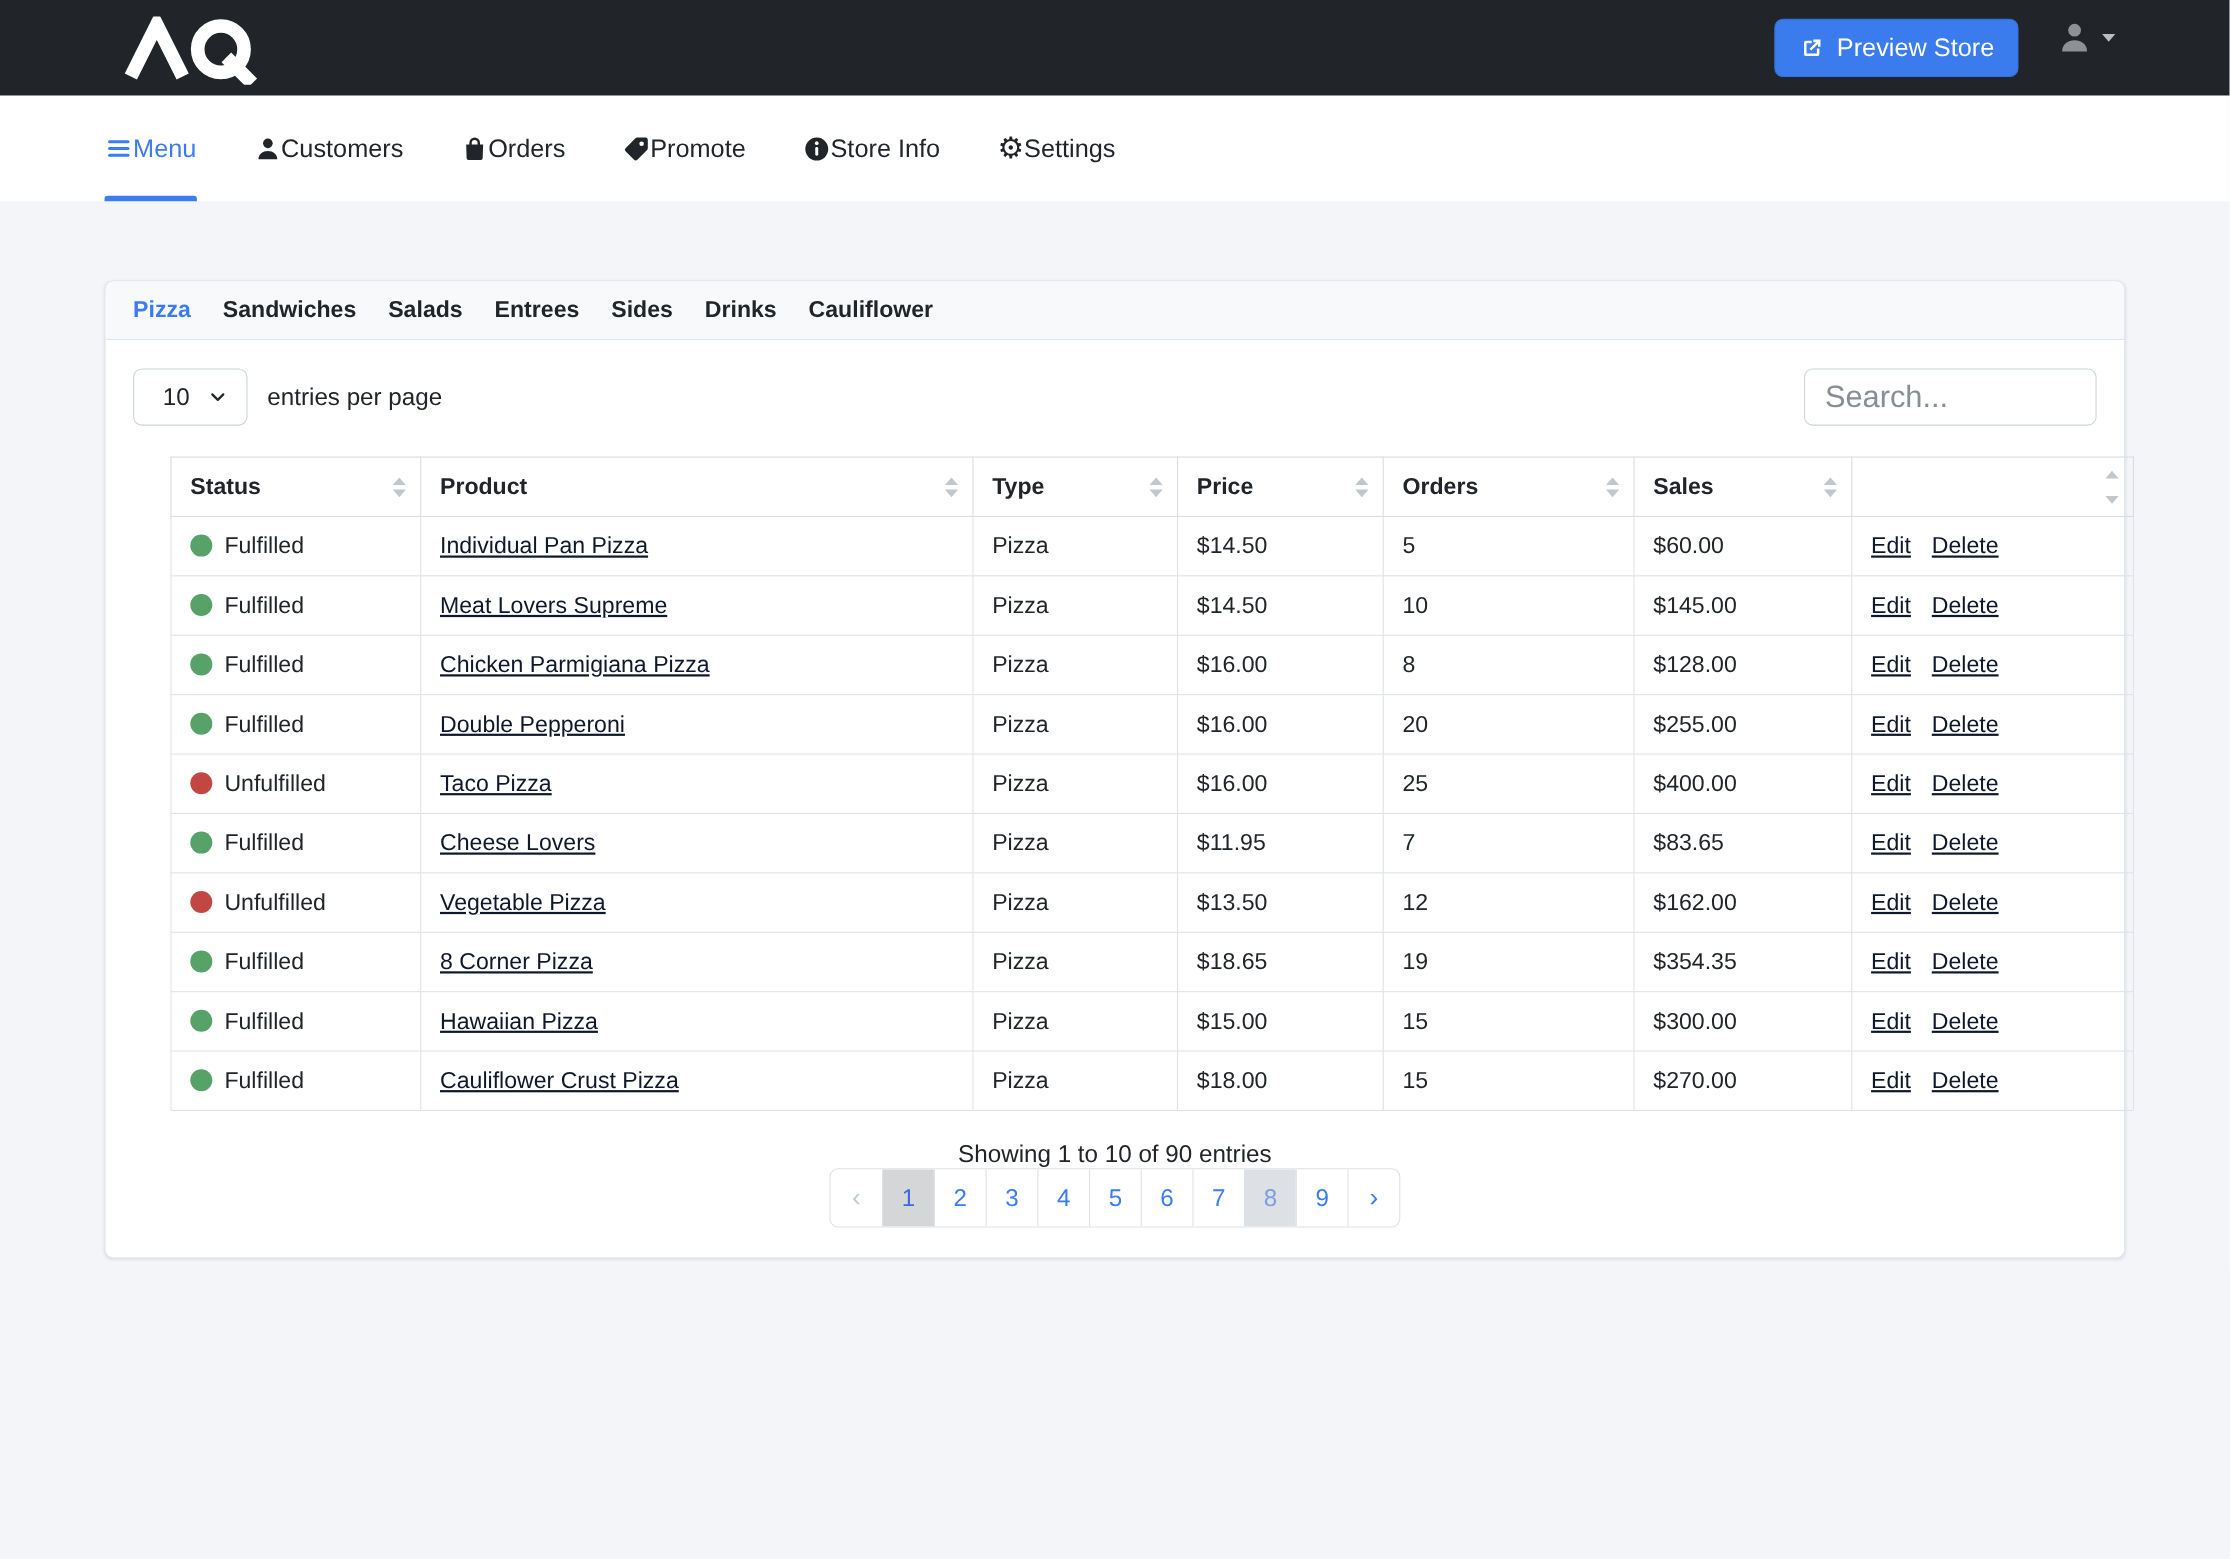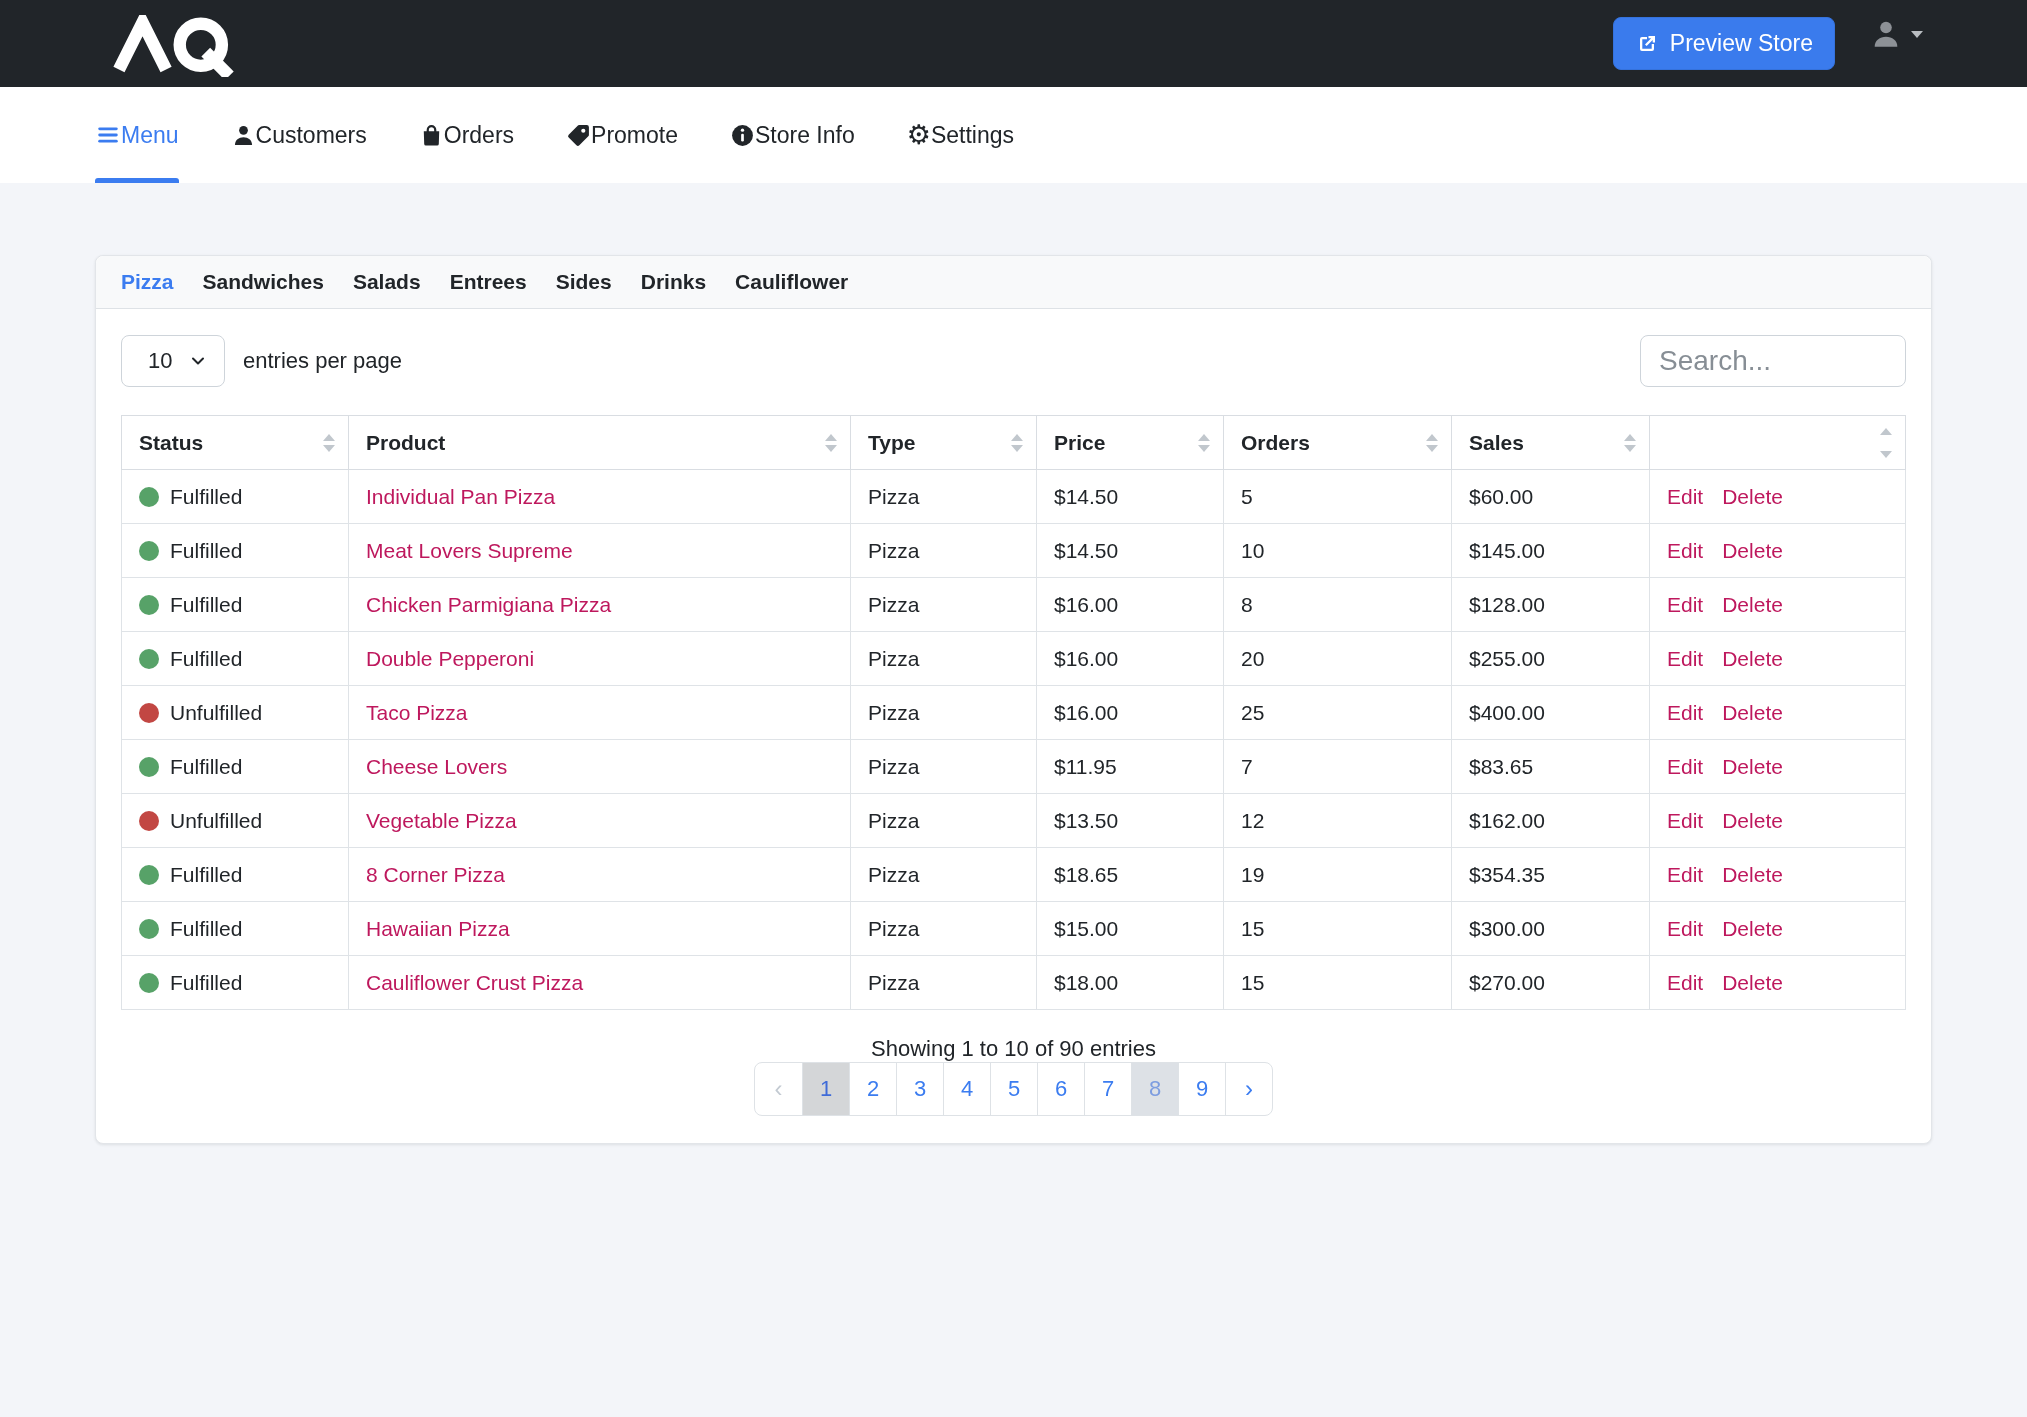--- a/index.html
+++ b/index.html
@@ -112,21 +112,21 @@
     font-size: 28px;
     font-family: inherit;
     color: #212529;
     outline: none;
     background: #fff;
   }
   .search-input::placeholder { color: #878e95; }
 
   
   .table-wrap { padding: 28px 25px 0 25px; }
-  table { width: 100%; border-collapse: collapse; table-layout: fixed; }
+  table { width: 100%; border-collapse: collapse; table-layout: fixed; margin-left: 34px; }
   th, td {
     border: 1px solid #dfe3e7;
     height: 54px;
     padding: 0 17px;
     font-size: 21px;
     text-align: left;
     vertical-align: middle;
     overflow: hidden;
     white-space: nowrap;
   }
@@ -149,21 +149,21 @@
   }
   .status-dot {
     display: inline-block;
     width: 20px; height: 20px;
     border-radius: 50%;
     margin-right: 11px;
     vertical-align: -3px;
   }
   .status-dot.green { background: #57a268; }
   .status-dot.red   { background: #c24743; }
-  td a { color: #be185d; }
+  td a { color: #0f172a; text-decoration: underline; }
   .actions-cell a { margin-right: 19px; }
 
   
   .card-footer {
     display: flex; align-items: center; justify-content: space-between;
     padding: 26px 25px 27px 25px;
     flex-direction: column;
   }
   .showing-text { font-size: 22px; }
   .pagination {

